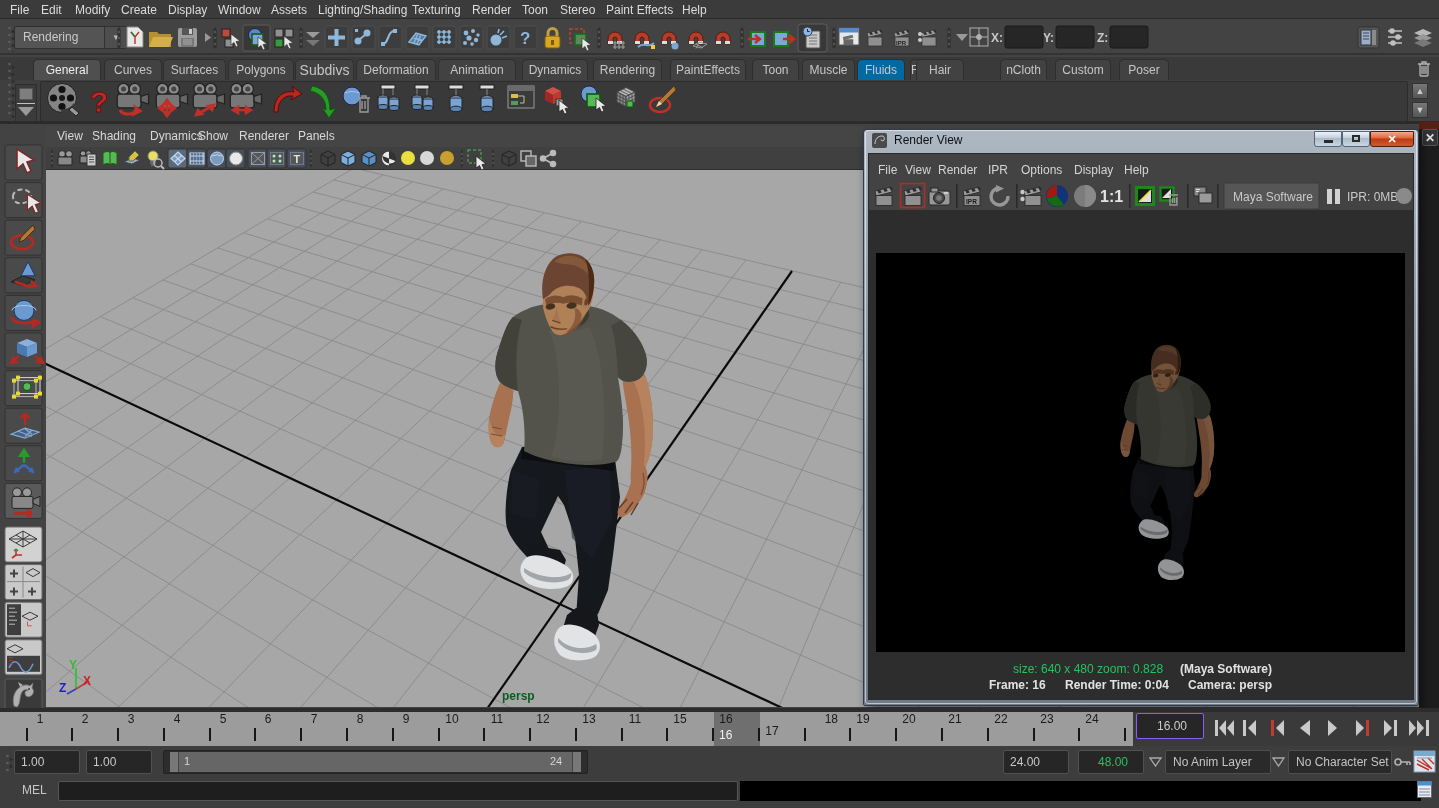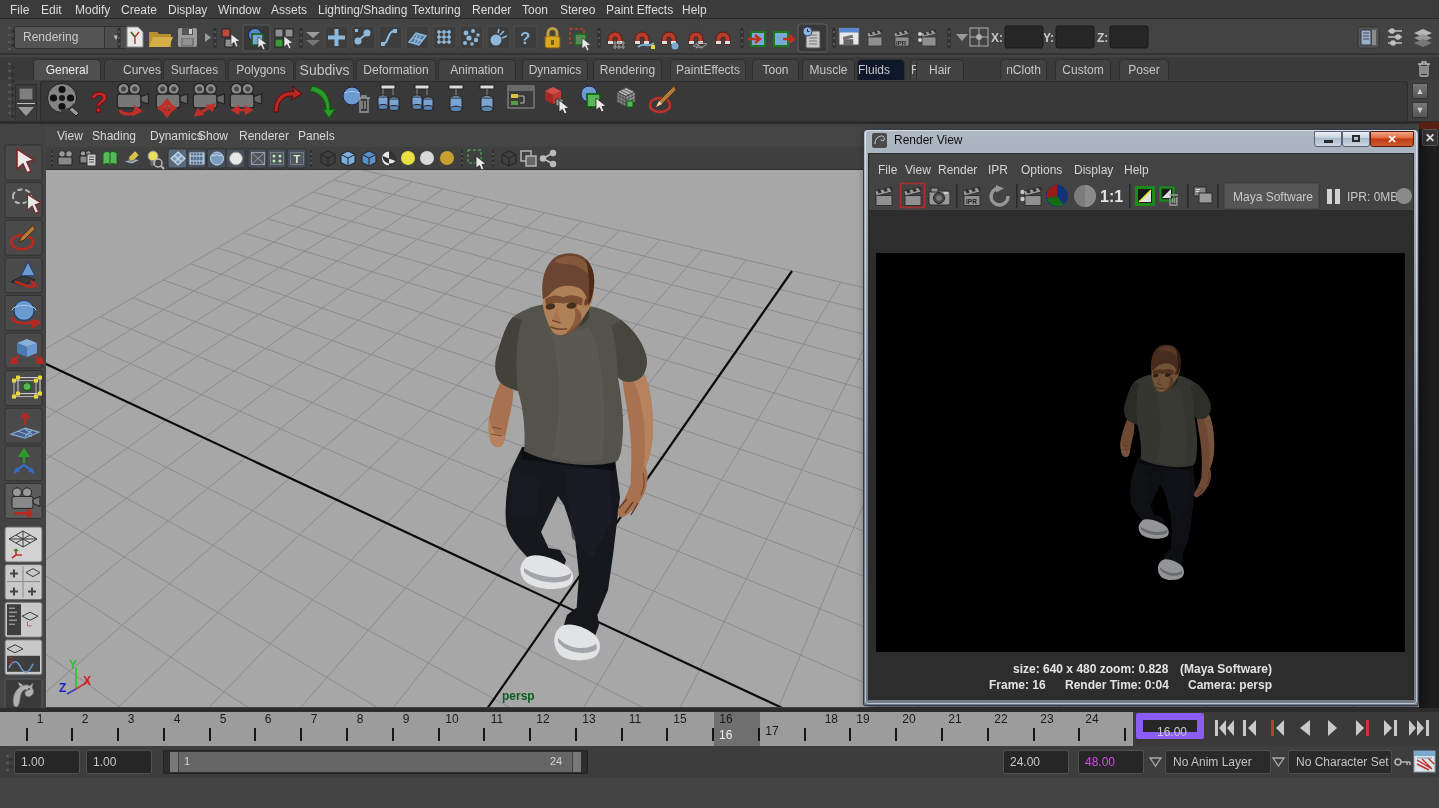--- a/index.html
+++ b/index.html
@@ -267,32 +267,32 @@
         <circle cx="8" cy="16" r="2" fill="#c0c0c0"></circle>
       </g>
       <g transform="translate(1412,7)">
         <path d="M2,6 L11,2 L20,6 L11,10 Z" fill="#b8b8b8"></path>
         <path d="M2,11 L11,7 L20,11 L11,15 Z" fill="#989898"></path>
         <path d="M2,16 L11,12 L20,16 L11,20 Z" fill="#787878"></path>
       </g>
     </svg>
 <div class="abs" style="left:0;top:57px;width:1439px;height:23px;background:#3a3a3a">
       <div class="abs" style="left:33px;top:2px;width:68px;height:21px;background:#4f4f4f;border:1px solid #2e2e2e;border-bottom:none;border-radius:5px 5px 0 0;color:#ececec;font-size:12px;text-align:center;line-height:21px">General</div>
-      <div class="abs" style="left:104px;top:2px;width:58px;height:21px;background:#424242;border:1px solid #2e2e2e;border-bottom:none;border-radius:5px 5px 0 0;color:#c6c6c6;font-size:12px;text-align:right;line-height:21px">Curves</div>
+      <div class="abs" style="left:104px;top:2px;width:58px;height:21px;background:#424242;border:1px solid #2e2e2e;border-bottom:none;border-radius:5px 5px 0 0;color:#c6c6c6;font-size:12px;text-align:center;line-height:21px">Curves</div>
       <div class="abs" style="left:163px;top:2px;width:63px;height:21px;background:#424242;border:1px solid #2e2e2e;border-bottom:none;border-radius:5px 5px 0 0;color:#c6c6c6;font-size:12px;text-align:center;line-height:21px">Surfaces</div>
       <div class="abs" style="left:228px;top:2px;width:66px;height:21px;background:#424242;border:1px solid #2e2e2e;border-bottom:none;border-radius:5px 5px 0 0;color:#c6c6c6;font-size:12px;text-align:center;line-height:21px">Polygons</div>
       <div class="abs" style="left:295px;top:2px;width:59px;height:21px;background:#424242;border:1px solid #2e2e2e;border-bottom:none;border-radius:5px 5px 0 0;color:#c6c6c6;font-size:14px;text-align:center;line-height:21px">Subdivs</div>
       <div class="abs" style="left:356px;top:2px;width:80px;height:21px;background:#424242;border:1px solid #2e2e2e;border-bottom:none;border-radius:5px 5px 0 0;color:#c6c6c6;font-size:12px;text-align:center;line-height:21px">Deformation</div>
       <div class="abs" style="left:438px;top:2px;width:78px;height:21px;background:#424242;border:1px solid #2e2e2e;border-bottom:none;border-radius:5px 5px 0 0;color:#c6c6c6;font-size:12px;text-align:center;line-height:21px">Animation</div>
       <div class="abs" style="left:522px;top:2px;width:66px;height:21px;background:#424242;border:1px solid #2e2e2e;border-bottom:none;border-radius:5px 5px 0 0;color:#c6c6c6;font-size:12px;text-align:center;line-height:21px">Dynamics</div>
       <div class="abs" style="left:593px;top:2px;width:69px;height:21px;background:#424242;border:1px solid #2e2e2e;border-bottom:none;border-radius:5px 5px 0 0;color:#c6c6c6;font-size:12px;text-align:center;line-height:21px">Rendering</div>
       <div class="abs" style="left:670px;top:2px;width:76px;height:21px;background:#424242;border:1px solid #2e2e2e;border-bottom:none;border-radius:5px 5px 0 0;color:#c6c6c6;font-size:12px;text-align:center;line-height:21px">PaintEffects</div>
       <div class="abs" style="left:752px;top:2px;width:47px;height:21px;background:#424242;border:1px solid #2e2e2e;border-bottom:none;border-radius:5px 5px 0 0;color:#c6c6c6;font-size:12px;text-align:center;line-height:21px">Toon</div>
       <div class="abs" style="left:802px;top:2px;width:53px;height:21px;background:#424242;border:1px solid #2e2e2e;border-bottom:none;border-radius:5px 5px 0 0;color:#c6c6c6;font-size:12px;text-align:center;line-height:21px">Muscle</div>
-      <div class="abs" style="left:857px;top:2px;width:48px;height:21px;background:#0f172a;border:1px solid #2e2e2e;border-bottom:none;border-radius:5px 5px 0 0;color:#c6c6c6;font-size:12px;text-align:left;line-height:21px">Fluids</div>
+      <div class="abs" style="left:857px;top:2px;width:48px;height:21px;background:#0369a1;border:1px solid #2e2e2e;border-bottom:none;border-radius:5px 5px 0 0;color:#c6c6c6;font-size:12px;text-align:center;line-height:21px">Fluids</div>
       <div class="abs" style="left:910px;top:2px;width:40px;height:21px;background:#424242;border:1px solid #2e2e2e;border-bottom:none;border-radius:5px 5px 0 0;color:#c6c6c6;font-size:12px;text-align:left;line-height:21px">Fur</div>
       <div class="abs" style="left:916px;top:2px;width:48px;height:21px;background:#424242;border:1px solid #2e2e2e;border-bottom:none;border-radius:5px 5px 0 0;color:#c6c6c6;font-size:12px;text-align:center;line-height:21px">Hair</div>
       <div class="abs" style="left:1000px;top:2px;width:47px;height:21px;background:#424242;border:1px solid #2e2e2e;border-bottom:none;border-radius:5px 5px 0 0;color:#c6c6c6;font-size:12px;text-align:center;line-height:21px">nCloth</div>
       <div class="abs" style="left:1055px;top:2px;width:56px;height:21px;background:#424242;border:1px solid #2e2e2e;border-bottom:none;border-radius:5px 5px 0 0;color:#c6c6c6;font-size:12px;text-align:center;line-height:21px">Custom</div>
       <div class="abs" style="left:1119px;top:2px;width:50px;height:21px;background:#424242;border:1px solid #2e2e2e;border-bottom:none;border-radius:5px 5px 0 0;color:#c6c6c6;font-size:12px;text-align:center;line-height:21px">Poser</div>
       <svg class="abs" style="left:1416px;top:3px" width="16" height="18">
         <path d="M2,4 h12 M4,4 v11 a1,1 0 0 0 1,1 h6 a1,1 0 0 0 1,-1 V4 M6,6 v8 M8,6 v8 M10,6 v8 M6,4 v-2 h4 v2" stroke="#b5b5b5" fill="none" stroke-width="1.3"></path>
       </svg>
     </div>
 <div class="abs" style="left:0;top:80px;width:1439px;height:44px;background:#3f3f3f;border-bottom:3px solid #2b2b2b"></div>
@@ -998,21 +998,21 @@
 <ellipse cx="572" cy="300" rx="5.6" ry="3.4" fill="#44301f" transform="rotate(-8 572 300)"></ellipse>
 <path d="M556,303 L551,316 L560,319 Z" fill="#a87450"></path>
 <path d="M551,316 L560,319" stroke="#6e432a" stroke-width="1.3" fill="none"></path>
 <path d="M549,323 Q557,327 567,325" stroke="#6e432a" stroke-width="1.6" fill="none"></path>
 <path d="M541,293 C538,276 542,258 552,249 C562,241 578,241 587,249 C595,256 598,268 596,281 C595,289 593,296 590,300 C589,291 586,284 580,281 C570,276 556,278 549,287 C545,291 542,292 541,293 Z" fill="#6b4531"></path>
 <path d="M553,252 C562,244 577,244 585,251 C589,255 592,261 592,268 C586,260 576,255 566,255 C561,255 556,253 553,252 Z" fill="#84583a"></path>
 <path d="M590,300 C593,296 595,289 596,281 C598,268 595,256 587,249 C591,260 592,280 590,300 Z" fill="#4c2a16"></path>
           </g>
 </g>
       </svg>
-      <div class="abs" style="left:150px;top:533px;color:#e5e5e5;font-size:12px;font-weight:bold">size: 640 x 480 zoom: 0.828</div>
+      <div class="abs" style="left:150px;top:533px;color:#22c55e;font-size:12px;font-weight:normal">size: 640 x 480 zoom: 0.828</div>
       <div class="abs" style="left:317px;top:533px;color:#e2e2e2;font-size:12px;font-weight:bold">(Maya Software)</div>
       <div class="abs" style="left:126px;top:549px;color:#e2e2e2;font-size:12px;font-weight:bold">Frame: 16</div>
       <div class="abs" style="left:202px;top:549px;color:#e2e2e2;font-size:12px;font-weight:bold">Render Time: 0:04</div>
       <div class="abs" style="left:325px;top:549px;color:#e2e2e2;font-size:12px;font-weight:bold">Camera: persp</div>
     </div>
 <div class="abs" style="left:0;top:708px;width:1439px;height:38px;background:#3a3a3a">
       <div class="abs" style="left:0;top:0;width:1439px;height:4px;background:#2c2c2c"></div>
       <div class="abs" style="left:0;top:4px;width:1133px;height:34px;background:#9c9c9c"></div>
       <div class="abs" style="left:714px;top:4px;width:46px;height:34px;background:#6f6f6f"></div>
       <div class="abs" style="left:26px;top:20px;width:2px;height:13px;background:#161616"></div>
@@ -1058,21 +1058,21 @@
       <div class="abs" style="left:941px;top:20px;width:2px;height:13px;background:#161616"></div>
       <div class="abs" style="left:935px;top:4px;width:40px;text-align:center;color:#1a1a1a;font-size:12px">21</div>
       <div class="abs" style="left:987px;top:20px;width:2px;height:13px;background:#161616"></div>
       <div class="abs" style="left:981px;top:4px;width:40px;text-align:center;color:#1a1a1a;font-size:12px">22</div>
       <div class="abs" style="left:1033px;top:20px;width:2px;height:13px;background:#161616"></div>
       <div class="abs" style="left:1027px;top:4px;width:40px;text-align:center;color:#1a1a1a;font-size:12px">23</div>
       <div class="abs" style="left:1078px;top:20px;width:2px;height:13px;background:#161616"></div>
       <div class="abs" style="left:1072px;top:4px;width:40px;text-align:center;color:#1a1a1a;font-size:12px">24</div>
       <div class="abs" style="left:1124px;top:20px;width:2px;height:13px;background:#161616"></div>
       <div class="abs" style="left:719px;top:20px;width:38px;color:#f0f0f0;font-size:12px">16</div>
-      <div class="abs" style="left:1136px;top:5px;width:68px;height:26px;background:#262626;border:7px solid #8b5cf6;border-radius:2px;color:#cccccc;font-size:12px;line-height:24px;padding-left:14px">16.00</div>
+      <div class="abs" style="left:1136px;top:5px;width:68px;height:26px;background:#262626;border:1px solid #8b5cf6;border-radius:2px;color:#cccccc;font-size:12px;line-height:24px;padding-left:20px">16.00</div>
       <svg class="abs" style="left:1212px;top:6px" width="226" height="28" viewBox="0 0 226 28">
         <rect x="3" y="6" width="3" height="16" fill="#c9c9c9"></rect>
         <path d="M14,6 L7,14 L14,22 Z" fill="#c9c9c9"></path>
         <path d="M22,6 L15,14 L22,22 Z" fill="#c9c9c9"></path>
         <rect x="31" y="6" width="3" height="16" fill="#c9c9c9"></rect>
         <path d="M44,6 L36,14 L44,22 Z" fill="#c9c9c9"></path>
         <rect x="59" y="6" width="3" height="16" fill="#c03a30"></rect>
         <path d="M72,6 L64,14 L72,22 Z" fill="#c9c9c9"></path>
         <path d="M98,6 L88,14 L98,22 Z" fill="#c9c9c9"></path>
         <path d="M116,6 L125,14 L116,22 Z" fill="#c9c9c9"></path>
@@ -1095,32 +1095,42 @@
       </svg>
       <div class="abs" style="left:14px;top:4px;width:66px;height:24px;background:#262626;border:1px solid #515151;border-radius:2px;color:#c9c9c9;font-size:12px;line-height:22px;padding-left:6px">1.00</div>
       <div class="abs" style="left:86px;top:4px;width:66px;height:24px;background:#262626;border:1px solid #515151;border-radius:2px;color:#c9c9c9;font-size:12px;line-height:22px;padding-left:6px">1.00</div>
       <div class="abs" style="left:163px;top:4px;width:425px;height:24px;background:#2d2d2d;border:1px solid #222;border-radius:2px"></div>
       <div class="abs" style="left:170px;top:6px;width:411px;height:20px;background:#666;border-radius:2px"></div>
       <div class="abs" style="left:170px;top:6px;width:9px;height:20px;background:#787878;border-right:1px solid #444"></div>
       <div class="abs" style="left:572px;top:6px;width:9px;height:20px;background:#787878;border-left:1px solid #444"></div>
       <div class="abs" style="left:184px;top:9px;color:#d5d5d5;font-size:11px">1</div>
       <div class="abs" style="left:550px;top:9px;color:#d5d5d5;font-size:11px">24</div>
       <div class="abs" style="left:1003px;top:4px;width:66px;height:24px;background:#262626;border:1px solid #515151;border-radius:2px;color:#c9c9c9;font-size:12px;line-height:22px;padding-left:6px">24.00</div>
-      <div class="abs" style="left:1078px;top:4px;width:66px;height:24px;background:#262626;border:1px solid #515151;border-radius:2px;color:#d946ef;font-size:12px;line-height:22px;padding-left:6px">48.00</div>
+      <div class="abs" style="left:1078px;top:4px;width:66px;height:24px;background:#262626;border:1px solid #515151;border-radius:2px;color:#22c55e;font-size:12px;line-height:22px;padding-left:19px">48.00</div>
       <svg class="abs" style="left:1149px;top:10px" width="14" height="12">
         <path d="M1,2 h11 l-5.5,8 Z" fill="none" stroke="#a8a8a8" stroke-width="1.3"></path>
       </svg>
       <div class="abs" style="left:1165px;top:4px;width:106px;height:24px;background:#2a2a2a;border:1px solid #4e4e4e;border-radius:2px;color:#c4c4c4;font-size:12px;line-height:22px;padding-left:7px">No Anim Layer</div>
       <svg class="abs" style="left:1272px;top:10px" width="14" height="12">
         <path d="M1,2 h11 l-5.5,8 Z" fill="none" stroke="#a8a8a8" stroke-width="1.3"></path>
       </svg>
       <div class="abs" style="left:1288px;top:4px;width:104px;height:24px;background:#2a2a2a;border:1px solid #4e4e4e;border-radius:2px;color:#c4c4c4;font-size:12px;line-height:22px;padding-left:7px">No Character Set</div>
       <svg class="abs" style="left:1394px;top:10px" width="18" height="12">
         <circle cx="4" cy="6" r="3" fill="none" stroke="#b0b0b0" stroke-width="1.6"></circle>
         <path d="M7,6 h9 M13,6 v3 M16,6 v3" stroke="#b0b0b0" stroke-width="1.6" fill="none"></path>
       </svg>
       <svg class="abs" style="left:1413px;top:4px" width="24" height="24">
         <rect x="1" y="1" width="21" height="21" fill="#dce4ec" stroke="#8a9ab0"></rect>
         <rect x="1" y="1" width="21" height="5" fill="#7aaad0"></rect>
         <path d="M4,10 l15,9 M4,14 l12,6 M9,9 l10,10 M15,8 l6,6" stroke="#c03028" stroke-width="1.4"></path>
         <path d="M4,8 h15" stroke="#99a"></path>
       </svg>
     </div>
+<div class="abs" style="left:0;top:778px;width:1439px;height:30px;background:#3d3d3d">
+  <div class="abs" style="left:22px;top:5px;color:#c8c8c8;font-size:12px">MEL</div>
+  <div class="abs" style="left:58px;top:3px;width:680px;height:20px;background:#1e1e1e;border:1px solid #555;border-radius:2px"></div>
+  <div class="abs" style="left:740px;top:3px;width:681px;height:20px;background:#000"></div>
+  <svg class="abs" style="left:1417px;top:3px" width="16" height="18">
+        <rect x="0.5" y="0.5" width="14" height="16" fill="#e8edf2" stroke="#667"></rect>
+        <rect x="0.5" y="0.5" width="14" height="4" fill="#4a90d0"></rect>
+        <path d="M2,8 h11 M2,11 h11 M2,14 h11" stroke="#889"></path>
+      </svg>
+</div>
 </div>
 </body></html>

